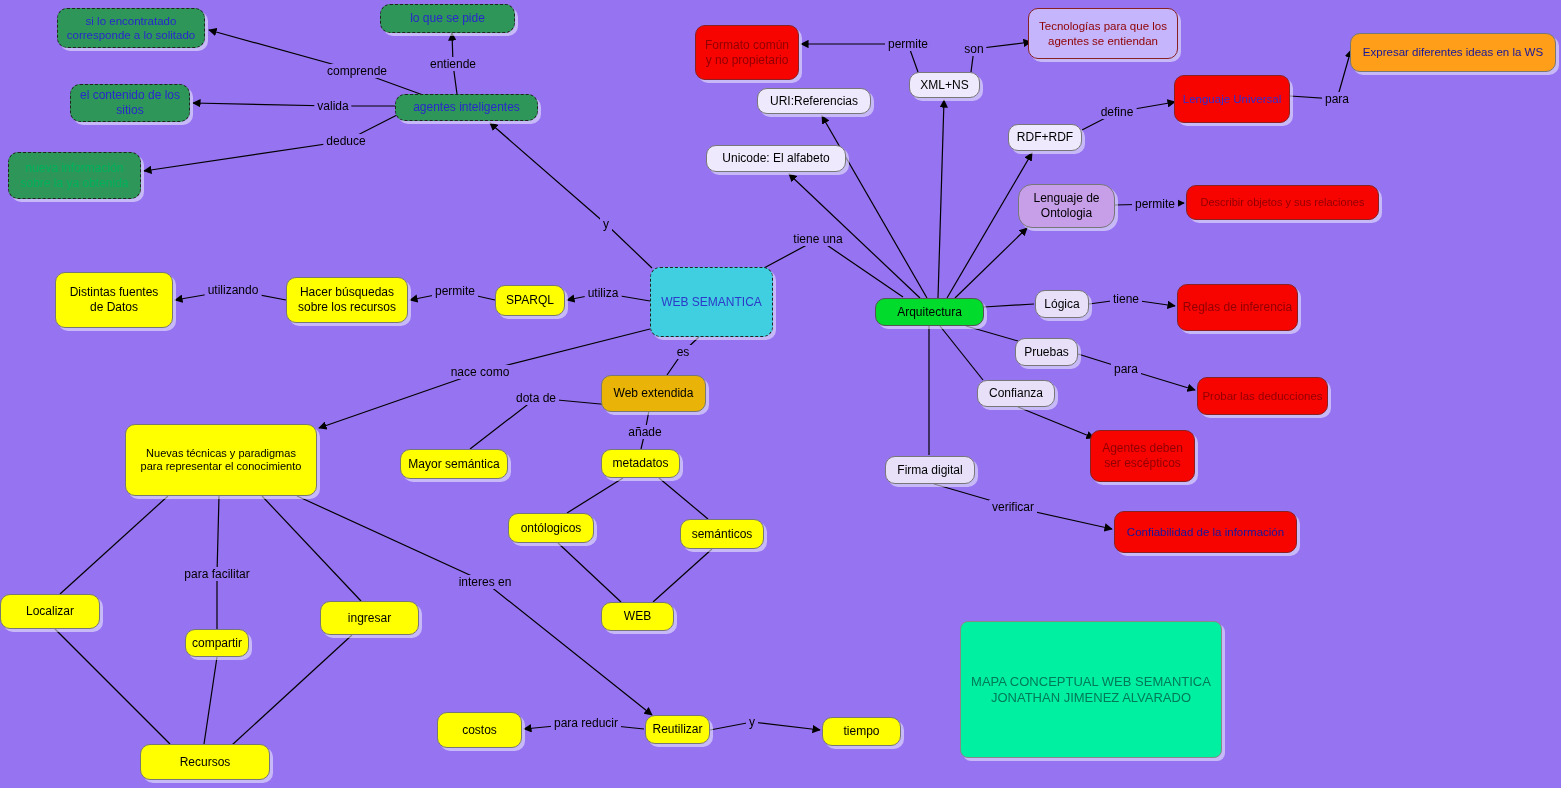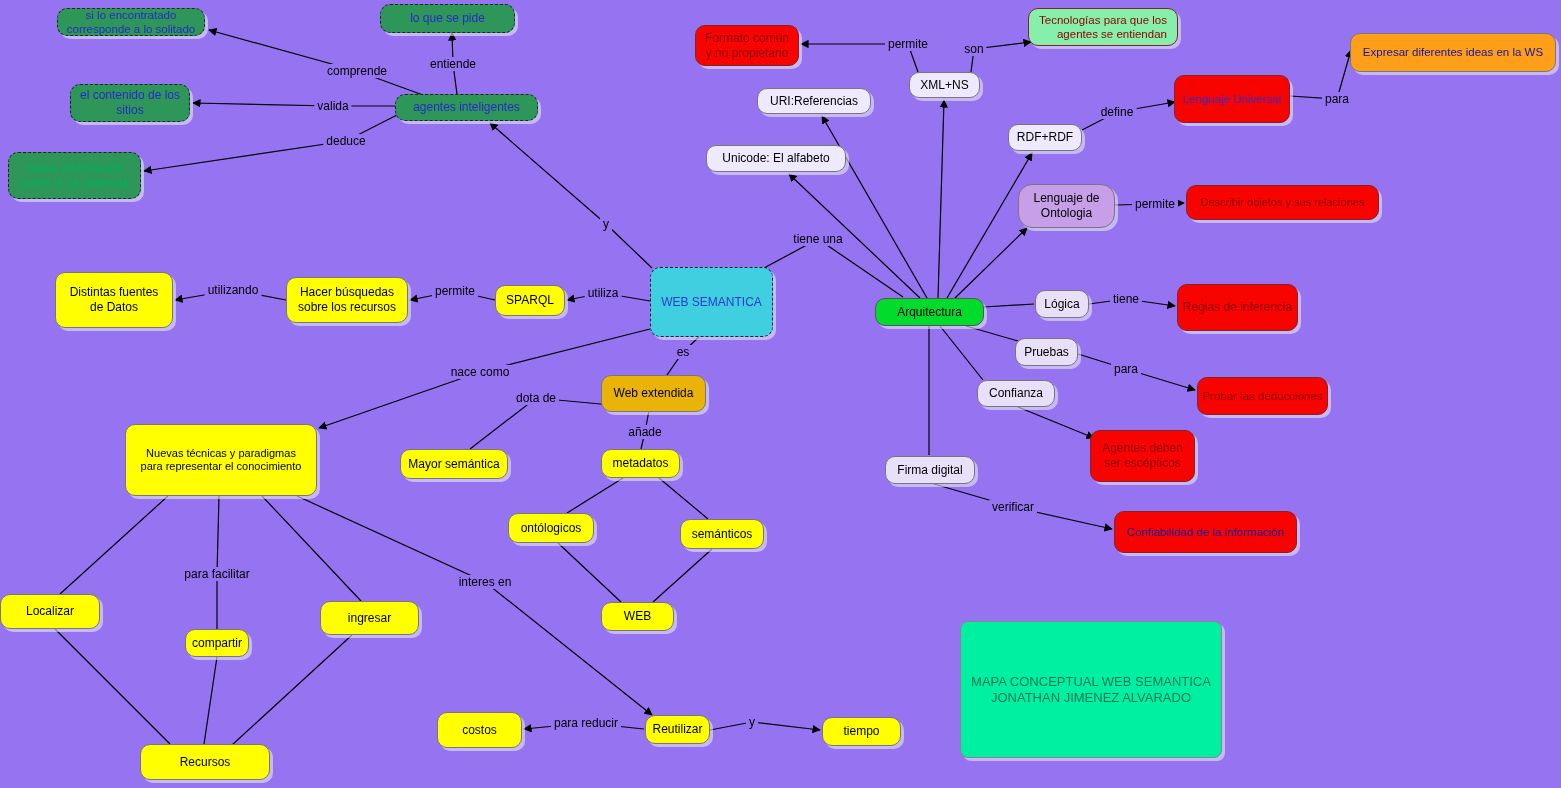--- a/index.html
+++ b/index.html
@@ -121,21 +121,21 @@
     <div class="edge-label" style="left: 455px; top: 291px; background: rgb(150, 115, 240);">permite</div>
     <div class="edge-label" style="left: 233px; top: 290px; background: rgb(150, 115, 240);">utilizando</div>
     <div class="edge-label" style="left: 683px; top: 352px; background: rgb(150, 115, 240);">es</div>
     <div class="edge-label" style="left: 536px; top: 398px; background: rgb(150, 115, 240);">dota de</div>
     <div class="edge-label" style="left: 645px; top: 432px; background: rgb(150, 115, 240);">añade</div>
     <div class="edge-label" style="left: 480px; top: 372px; background: rgb(150, 115, 240);">nace como</div>
     <div class="edge-label" style="left: 217px; top: 574px; background: rgb(150, 115, 240);">para facilitar</div>
     <div class="edge-label" style="left: 485px; top: 582px; background: rgb(150, 115, 240);">interes en</div>
     <div class="edge-label" style="left: 586px; top: 723px; background: rgb(150, 115, 240);">para reducir</div>
     <div class="edge-label" style="left: 752px; top: 722px; background: rgb(150, 115, 240);">y</div>
-    <div class="node" style="left: 57px; top: 8px; width: 148px; height: 28px; background: rgb(46, 150, 88); color: rgb(41, 41, 204); border-color: rgb(34, 34, 34); border-style: dashed; font-size: 11.5px;">si lo encontratado
+    <div class="node" style="left: 57px; top: 8px; width: 148px; height: 40px; background: rgb(46, 150, 88); color: rgb(41, 41, 204); border-color: rgb(34, 34, 34); border-style: dashed; font-size: 11.5px;">si lo encontratado
 corresponde a lo solitado</div>
     <div class="node" style="left: 380px; top: 4px; width: 135px; height: 29px; background: rgb(46, 150, 88); color: rgb(41, 41, 204); border-color: rgb(34, 34, 34); border-style: dashed;">lo que se pide</div>
     <div class="node" style="left: 70px; top: 84px; width: 120px; height: 38px; background: rgb(46, 150, 88); color: rgb(41, 41, 204); border-color: rgb(34, 34, 34); border-style: dashed;">el contenido de los
 sitios</div>
     <div class="node" style="left: 8px; top: 152px; width: 133px; height: 47px; background: rgb(46, 150, 88); color: rgb(0, 178, 92); border-color: rgb(34, 34, 34); border-style: dashed;">nueva información
 sobre la ya obtenida</div>
     <div class="node" style="left: 395px; top: 94px; width: 143px; height: 27px; background: rgb(46, 150, 88); color: rgb(41, 41, 204); border-color: rgb(34, 34, 34); border-style: dashed;">agentes inteligentes</div>
     <div class="node" style="left: 650px; top: 267px; width: 123px; height: 70px; background: rgb(64, 207, 224); color: rgb(45, 57, 200); border-color: rgb(34, 34, 34); border-style: dashed;">WEB SEMANTICA</div>
     <div class="node" style="left: 55px; top: 272px; width: 118px; height: 56px; background: rgb(255, 255, 0); color: rgb(0, 0, 0); border-color: rgb(119, 119, 119); border-style: solid;">Distintas fuentes
 de Datos</div>
@@ -161,23 +161,23 @@
     <div class="node" style="left: 706px; top: 145px; width: 140px; height: 27px; background: rgb(238, 233, 252); color: rgb(0, 0, 0); border-color: rgb(119, 119, 119); border-style: solid;">Unicode: El alfabeto</div>
     <div class="node" style="left: 909px; top: 72px; width: 71px; height: 26px; background: rgb(238, 233, 252); color: rgb(0, 0, 0); border-color: rgb(119, 119, 119); border-style: solid;">XML+NS</div>
     <div class="node" style="left: 1008px; top: 124px; width: 74px; height: 27px; background: rgb(238, 233, 252); color: rgb(0, 0, 0); border-color: rgb(119, 119, 119); border-style: solid;">RDF+RDF</div>
     <div class="node" style="left: 1018px; top: 184px; width: 97px; height: 44px; background: rgb(199, 158, 232); color: rgb(0, 0, 0); border-color: rgb(119, 119, 119); border-style: solid; border-radius: 14px;">Lenguaje de
 Ontologia</div>
     <div class="node" style="left: 1035px; top: 290px; width: 54px; height: 28px; background: rgb(231, 224, 248); color: rgb(0, 0, 0); border-color: rgb(119, 119, 119); border-style: solid;">Lógica</div>
     <div class="node" style="left: 1015px; top: 338px; width: 63px; height: 28px; background: rgb(231, 224, 248); color: rgb(0, 0, 0); border-color: rgb(119, 119, 119); border-style: solid;">Pruebas</div>
     <div class="node" style="left: 977px; top: 380px; width: 78px; height: 27px; background: rgb(231, 224, 248); color: rgb(0, 0, 0); border-color: rgb(119, 119, 119); border-style: solid;">Confianza</div>
     <div class="node" style="left: 885px; top: 456px; width: 90px; height: 28px; background: rgb(231, 224, 248); color: rgb(0, 0, 0); border-color: rgb(119, 119, 119); border-style: solid;">Firma digital</div>
     <div class="node" style="left: 875px; top: 298px; width: 109px; height: 28px; background: rgb(0, 219, 44); color: rgb(0, 0, 0); border-color: rgb(85, 85, 85); border-style: solid;">Arquitectura</div>
-    <div class="node" style="left: 695px; top: 25px; width: 104px; height: 41px; background: rgb(248, 4, 0); color: rgb(143, 0, 0); border-color: rgb(136, 34, 34); border-style: solid;">Formato común
+    <div class="node" style="left: 695px; top: 25px; width: 104px; height: 55px; background: rgb(248, 4, 0); color: rgb(143, 0, 0); border-color: rgb(136, 34, 34); border-style: solid;">Formato común
 y no propietario</div>
-    <div class="node" style="left: 1028px; top: 8px; width: 150px; height: 38px; background: #86efac; color: rgb(143, 0, 0); border-color: rgb(136, 34, 34); border-style: solid; font-size: 11.5px; text-align: right;">Tecnologías para que los
+    <div class="node" style="left: 1028px; top: 8px; width: 150px; height: 51px; background: #c4b5fd; color: rgb(143, 0, 0); border-color: rgb(136, 34, 34); border-style: solid; font-size: 11.5px;">Tecnologías para que los
 agentes se entiendan</div>
     <div class="node" style="left: 1174px; top: 75px; width: 116px; height: 48px; background: rgb(248, 4, 0); color: rgb(45, 45, 210); border-color: rgb(136, 34, 34); border-style: solid; font-size: 11.5px;">Lenguaje Universal</div>
     <div class="node" style="left: 1186px; top: 185px; width: 193px; height: 35px; background: rgb(248, 4, 0); color: rgb(143, 0, 0); border-color: rgb(136, 34, 34); border-style: solid; font-size: 11px;">Describir objetos y sus relaciones</div>
     <div class="node" style="left: 1177px; top: 284px; width: 121px; height: 47px; background: rgb(248, 4, 0); color: rgb(143, 0, 0); border-color: rgb(136, 34, 34); border-style: solid;">Reglas de inferencia</div>
     <div class="node" style="left: 1197px; top: 377px; width: 131px; height: 38px; background: rgb(248, 4, 0); color: rgb(143, 0, 0); border-color: rgb(136, 34, 34); border-style: solid; font-size: 11.5px;">Probar las deducciones</div>
     <div class="node" style="left: 1090px; top: 430px; width: 105px; height: 52px; background: rgb(248, 4, 0); color: rgb(143, 0, 0); border-color: rgb(136, 34, 34); border-style: solid;">Agentes deben
 ser escépticos</div>
     <div class="node" style="left: 1114px; top: 511px; width: 183px; height: 42px; background: rgb(248, 4, 0); color: rgb(22, 22, 156); border-color: rgb(136, 34, 34); border-style: solid; font-size: 11.5px;">Confiabilidad de la información</div>
     <div class="node" style="left: 1350px; top: 33px; width: 206px; height: 39px; background: rgb(255, 158, 25); color: rgb(22, 22, 156); border-color: rgb(119, 119, 119); border-style: solid; font-size: 11.5px;">Expresar diferentes ideas en la WS</div>
     <div class="node" style="left: 960px; top: 621px; width: 262px; height: 137px; background: rgb(0, 240, 162); color: rgb(0, 122, 88); border-color: rgb(136, 136, 136); border-style: solid; border-radius: 8px; font-size: 13px;">MAPA CONCEPTUAL WEB SEMANTICA

